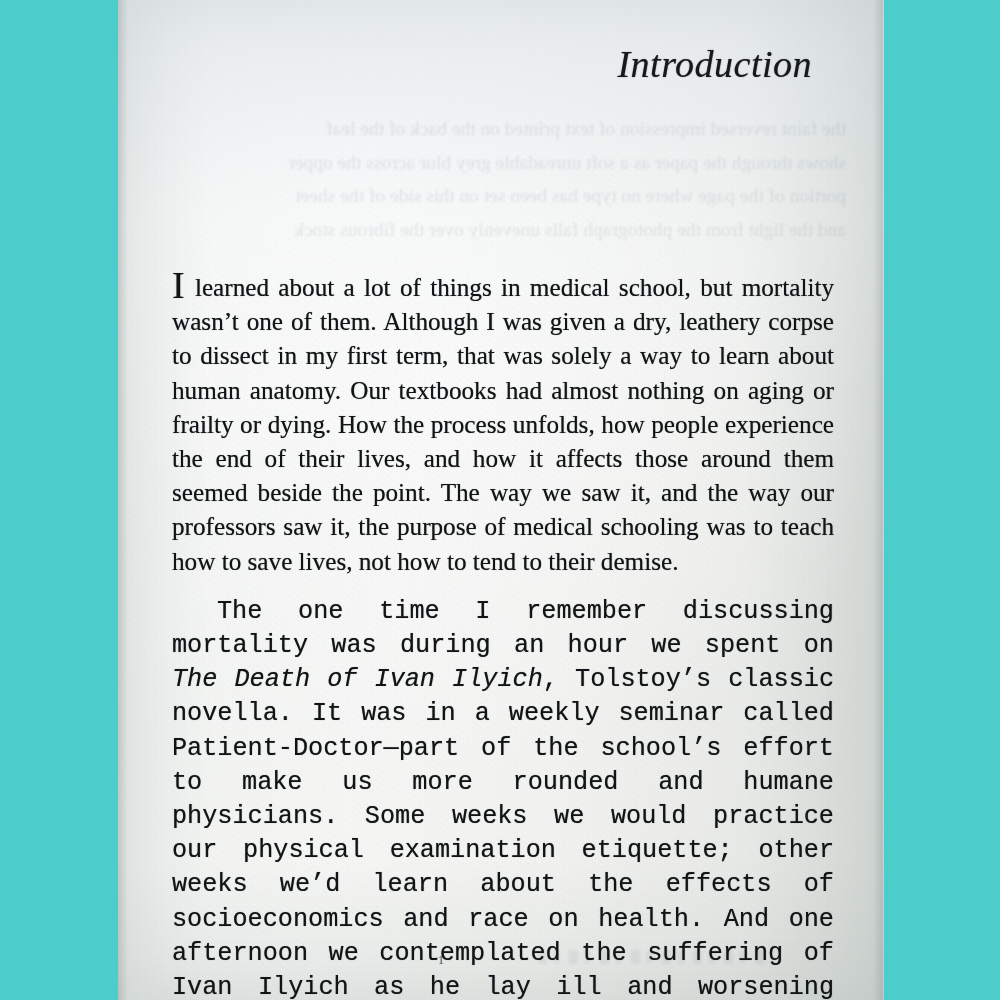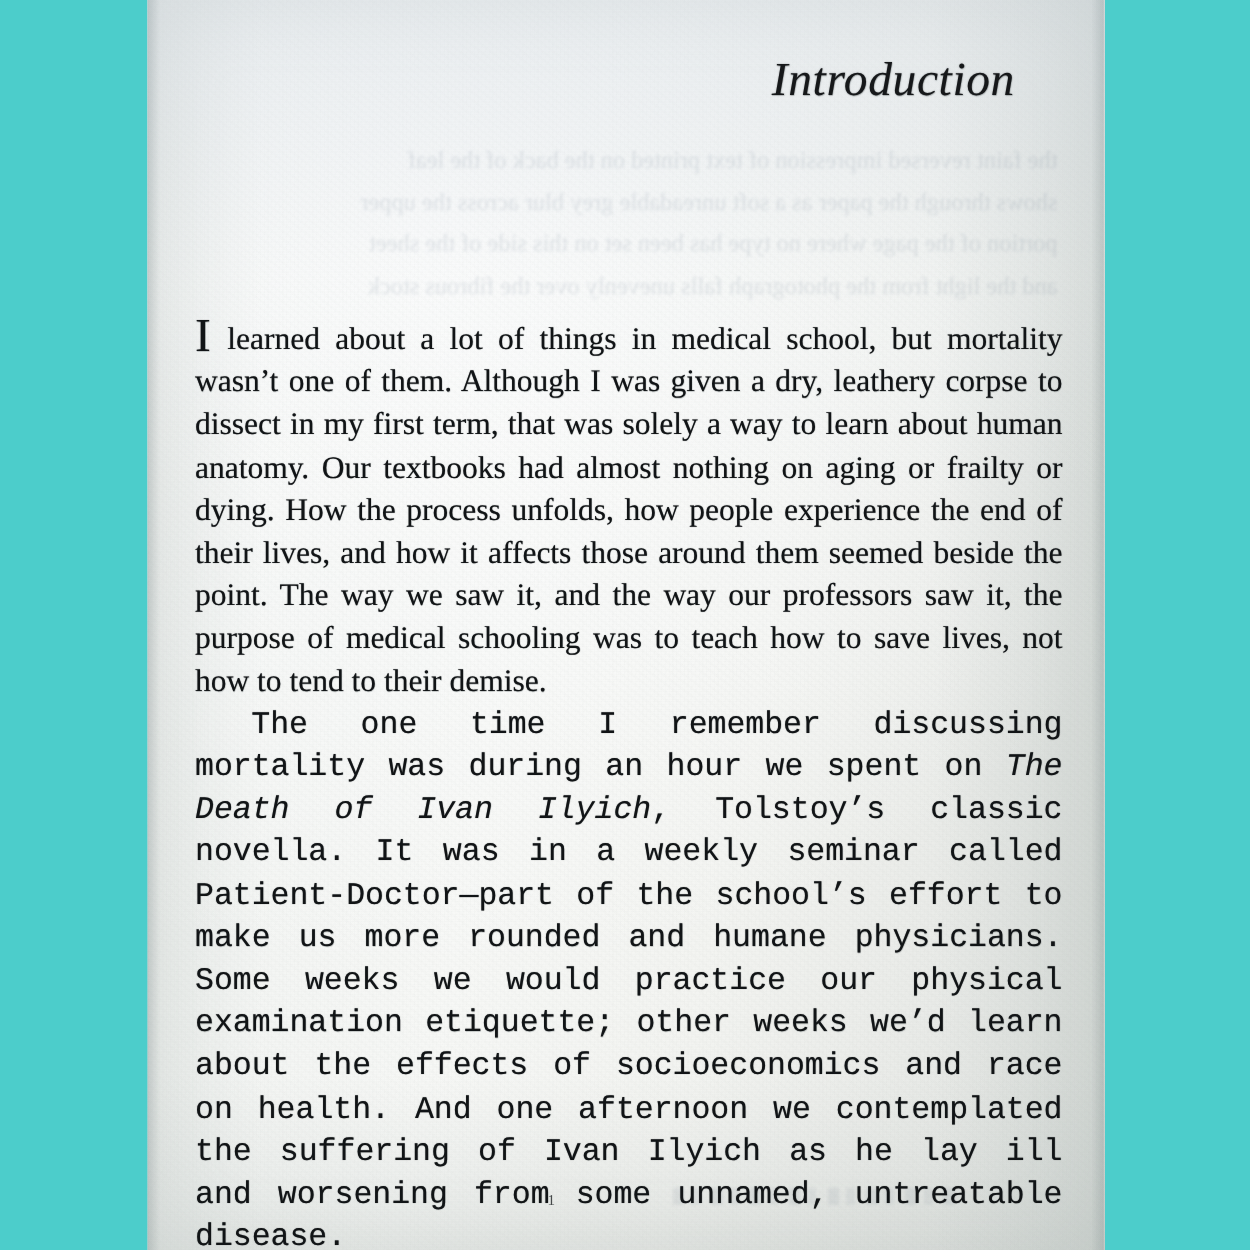--- a/index.html
+++ b/index.html
@@ -112,21 +112,21 @@
     width: 694px;
     z-index: 3;
     font-family: "Liberation Serif", serif;
     font-size: 25.2px;
     line-height: 34.2px;
     color: #111416;
     text-align: justify;
     text-justify: inter-word;
     text-shadow: 0 0 .85px rgba(25,28,30,.55), .35px .35px .5px rgba(140,148,150,.3);
   }
-  #textblock p { margin: 0; }
+  #textblock p { margin: 16px; }
   #textblock p.indent { text-indent: 45px; font-family: Liberation Mono, monospace; }
   #textblock p.last-line { text-indent: 45px; }
   .dropcap {
     font-size: 38px;
     line-height: 0;
     vertical-align: -2px;
     letter-spacing: 1px;
     font-family: "Liberation Serif", serif;
   }
   .booktitle { font-style: italic; }

